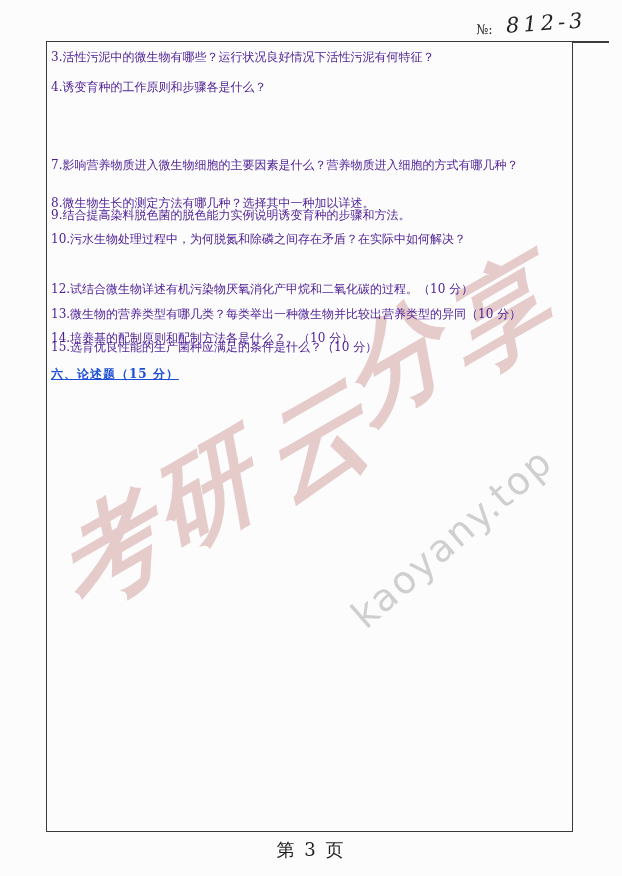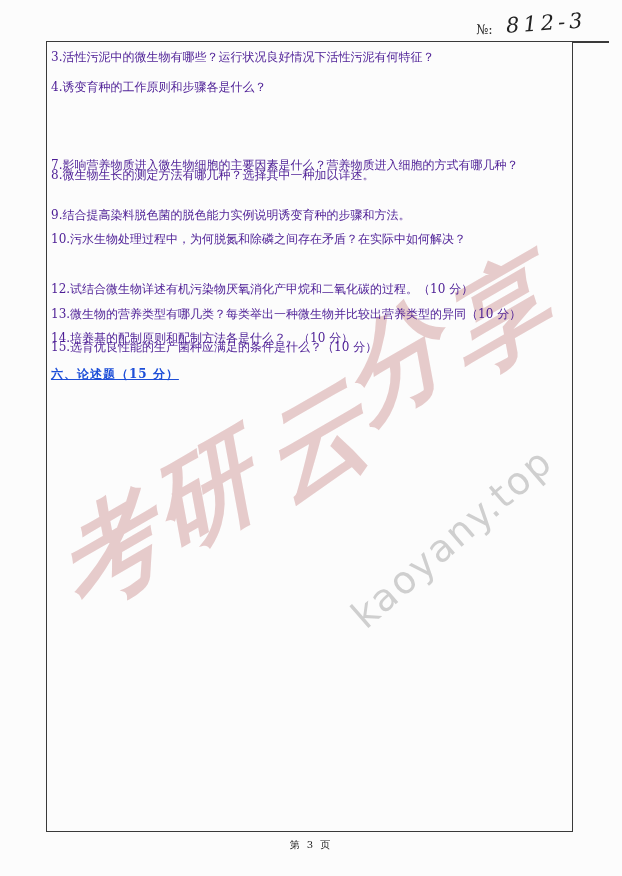--- a/index.html
+++ b/index.html
@@ -77,21 +77,21 @@
     font-size:38px;letter-spacing:2px;
     opacity:.45;
     transform:rotate(-41deg);
     font-family:"DejaVu Sans","Liberation Sans",sans-serif;
     pointer-events:none;
   }
   
   .footer{
     position:absolute;left:0;top:838px;width:622px;
     text-align:center;
-    font-size:10px;letter-spacing:2px;
+    font-size:18px;letter-spacing:2px;
     color:#1c1c1c;
   }
 </style>
 </head>
 <body>
 
 <div class="page">
 
   <div class="wm-brand" style="color: rgb(201, 138, 138);">
     <span class="wm-c0">考</span>
@@ -105,21 +105,21 @@
 
   <div class="hdr-no">№:</div>
   <div class="hdr-num">812-3</div>
   <div class="hdr-line"></div>
 
   <div class="box"></div>
 
   <div class="q" style="top:50px">3.活性污泥中的微生物有哪些？运行状况良好情况下活性污泥有何特征？</div>
   <div class="q" style="top:80px">4.诱变育种的工作原则和步骤各是什么？</div>
   <div class="q" style="top:158px">7.影响营养物质进入微生物细胞的主要因素是什么？营养物质进入细胞的方式有哪几种？</div>
-  <div class="q" style="top:168px">8.微生物生长的测定方法有哪几种？选择其中一种加以详述。</div>
+  <div class="q" style="top:196px">8.微生物生长的测定方法有哪几种？选择其中一种加以详述。</div>
   <div class="q" style="top:208px">9.结合提高染料脱色菌的脱色能力实例说明诱变育种的步骤和方法。</div>
   <div class="q" style="top:232px">10.污水生物处理过程中，为何脱氮和除磷之间存在矛盾？在实际中如何解决？</div>
   <div class="q" style="top:282px">12.试结合微生物详述有机污染物厌氧消化产甲烷和二氧化碳的过程。（10 分）</div>
   <div class="q" style="top:307px">13.微生物的营养类型有哪几类？每类举出一种微生物并比较出营养类型的异同（10 分）</div>
   <div class="q" style="top:331px">14.培养基的配制原则和配制方法各是什么？。（10 分）</div>
   <div class="q" style="top:340px">15.选育优良性能的生产菌种应满足的条件是什么？（10 分）</div>
 
   <div class="sec">六、论述题（15 分）</div>
 
   <div class="footer">第 3 页</div>

